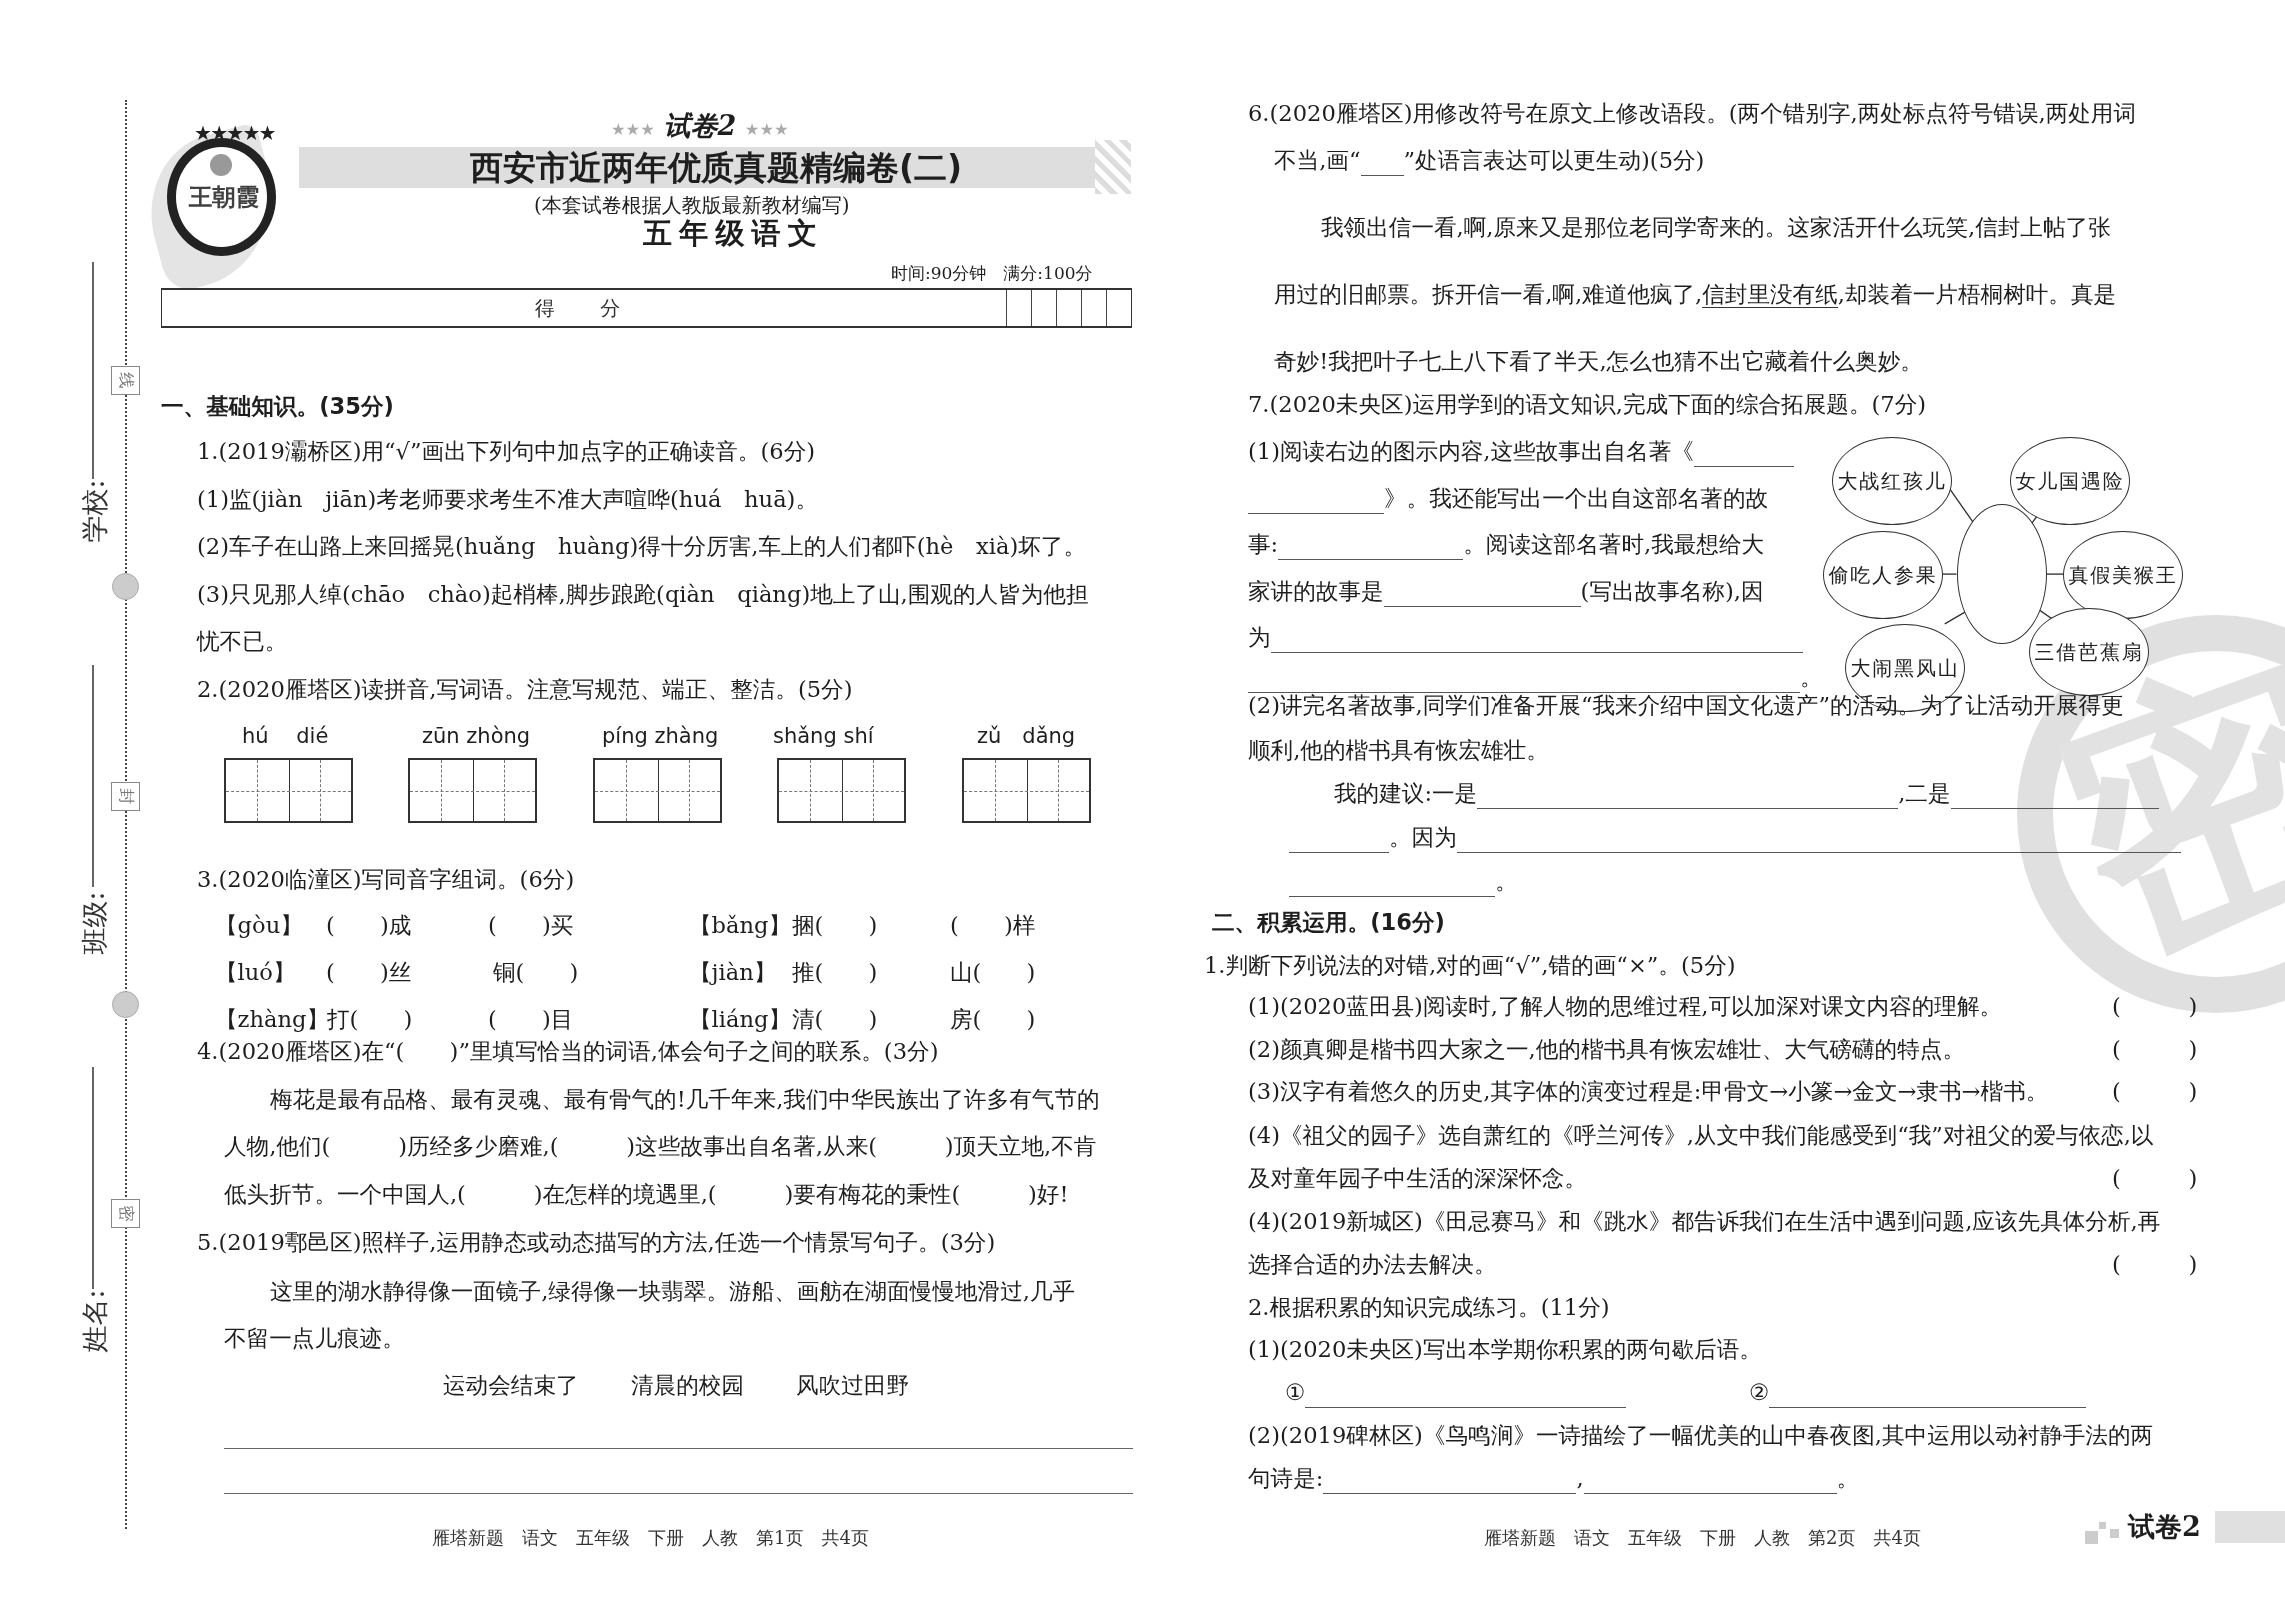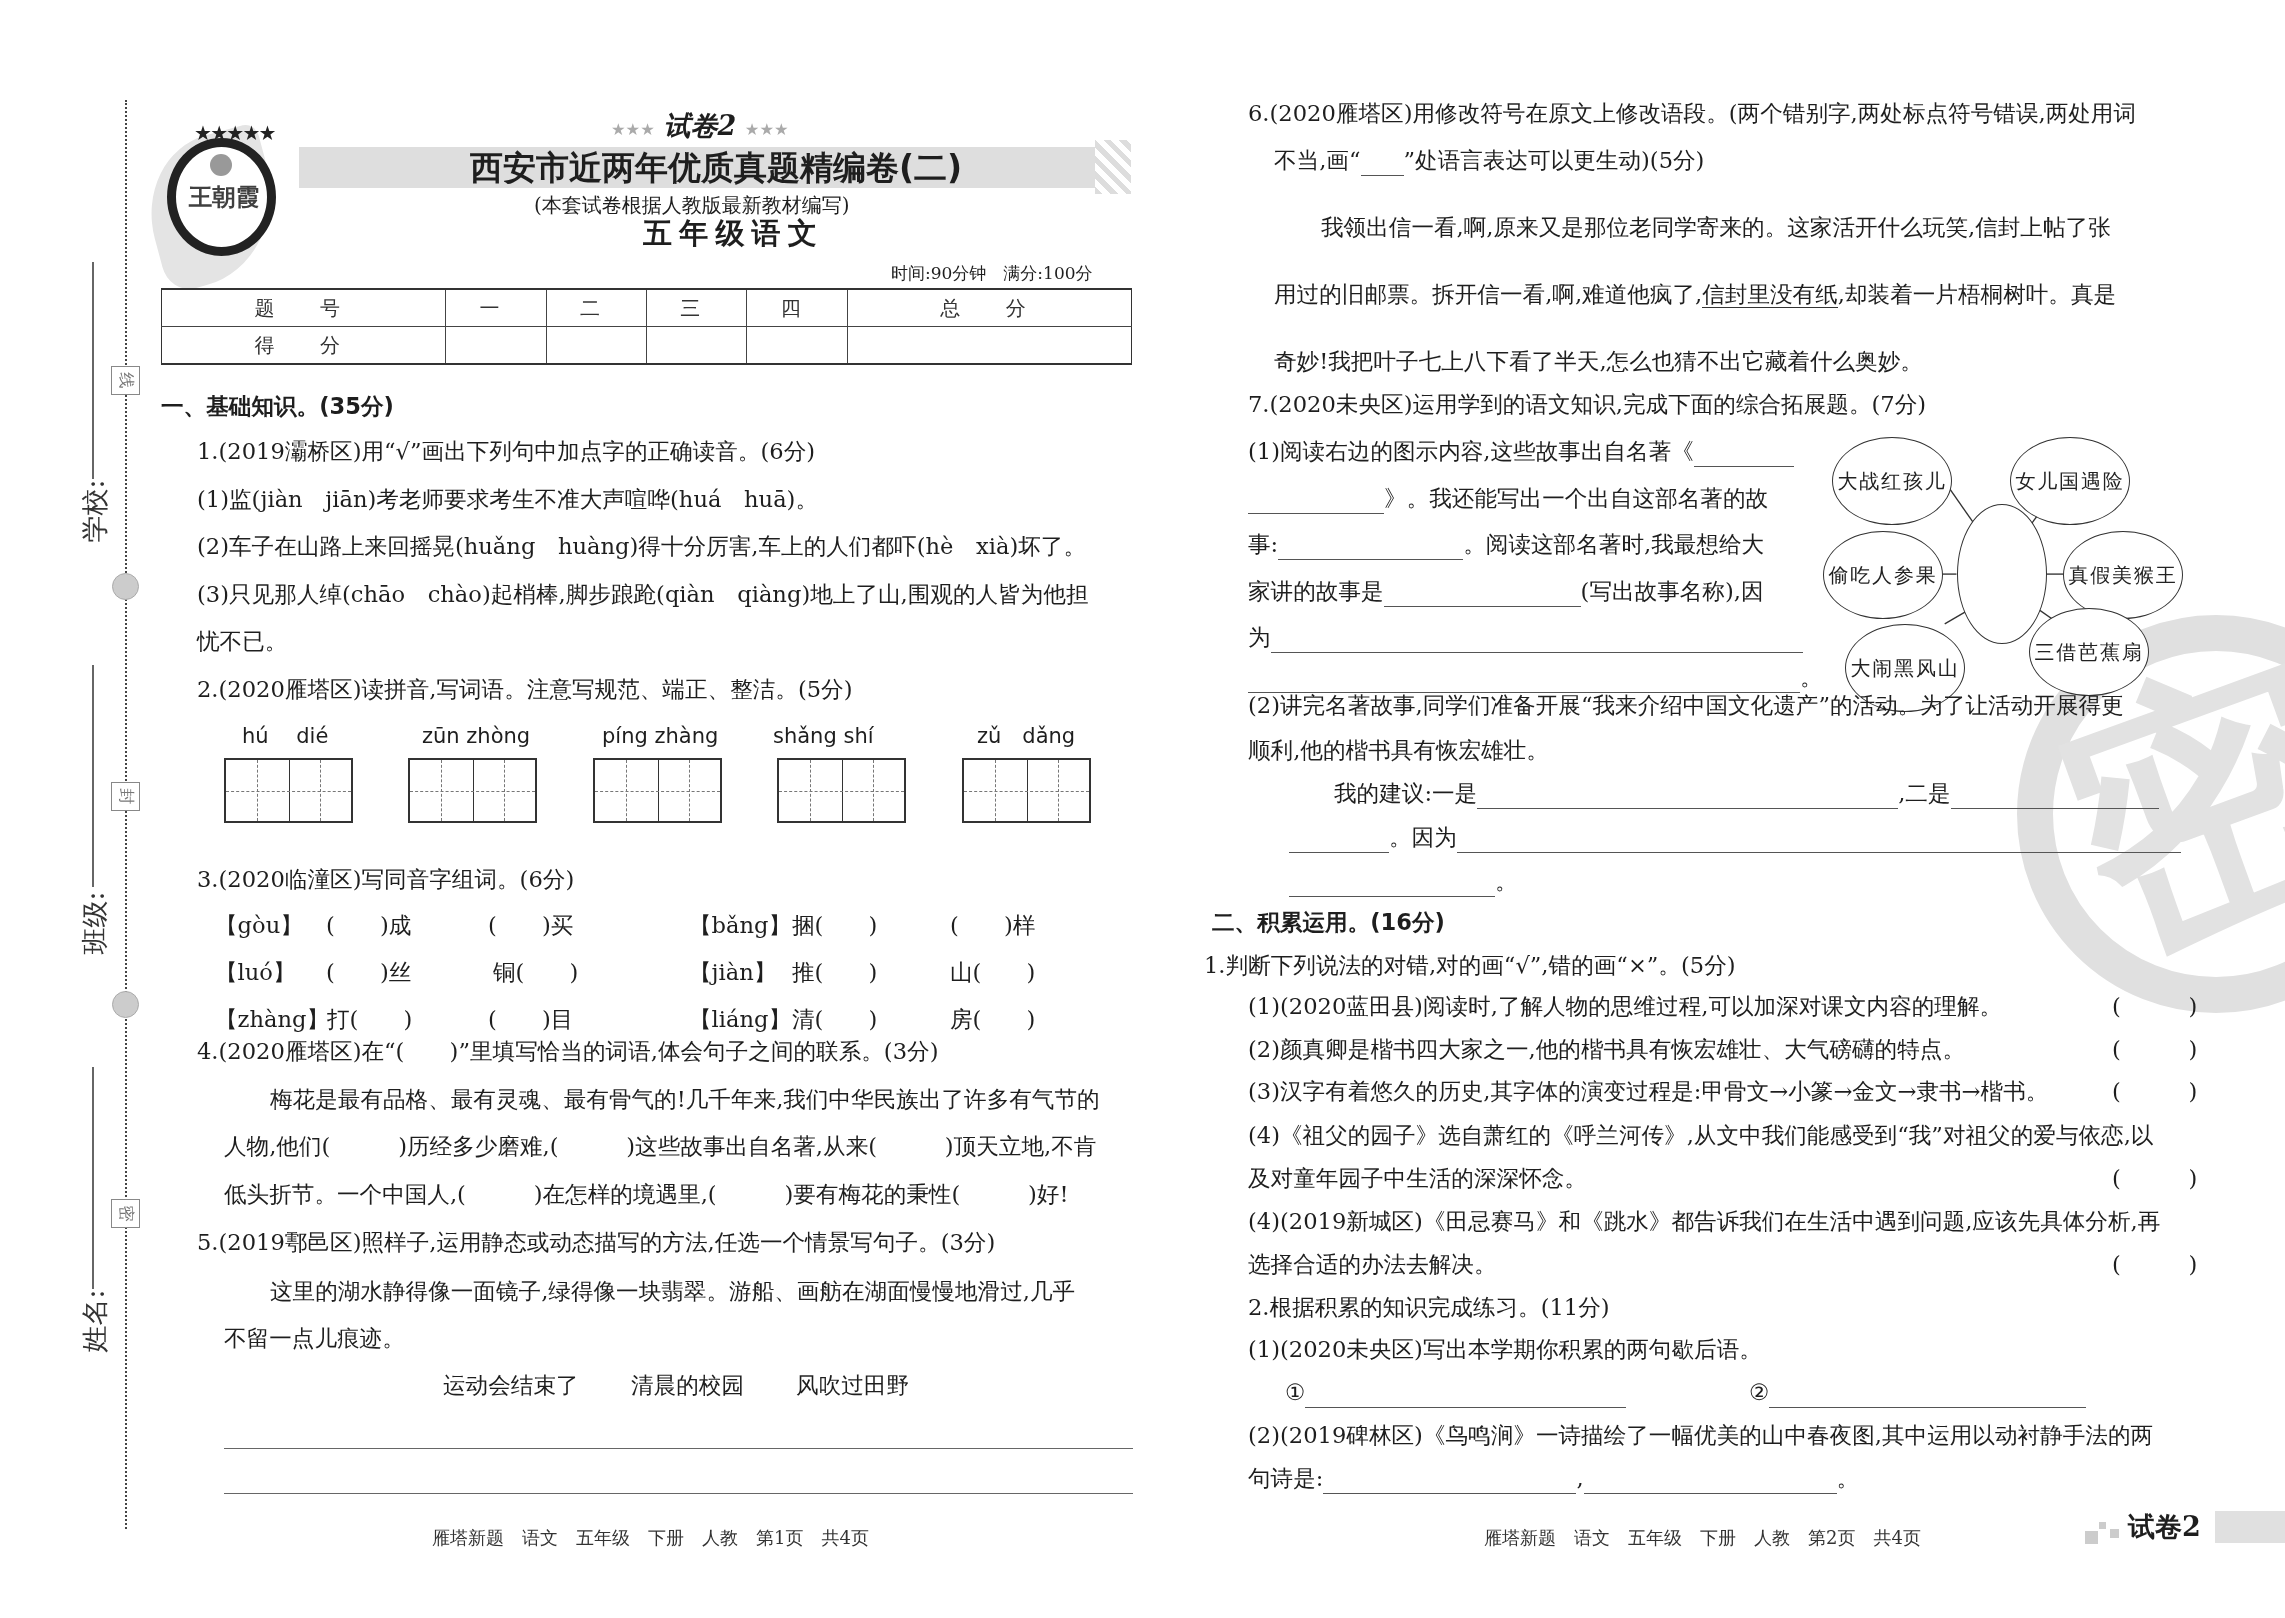--- a/index.html
+++ b/index.html
@@ -90,28 +90,20 @@
   <span class="bold" style="font-style:italic;">试卷2</span>
   <span style="color:#aaa;font-size:16.3px;">★★★</span>
 </div>
 <div class="abs t bold sans" style="left:470px;top:147px;font-size:33px;line-height:42px;">西安市近两年优质真题精编卷(二)</div>
 <div class="abs t" style="left:534px;top:190px;font-size:20px;">(本套试卷根据人教版最新教材编写)</div>
 <div class="abs t bold sans" style="left:611px;top:213px;font-size:29px;letter-spacing:7.2px;line-height:40px;margin-left:32px;">五年级语文</div>
 <div class="abs t" style="left:891px;top:258px;font-size:17px;">时间:90分钟　满分:100分</div>
 
 <table class="score">
   <tbody>
-      <tr>
-    <td>题　号</td>
-    <td>一</td>
-    <td>二</td>
-    <td>三</td>
-    <td>四</td>
-    <td>总　分</td>
-  </tr>
   <tr>
     <td>得　分</td>
     <td></td>
     <td></td>
     <td></td>
     <td></td>
     <td></td>
   </tr>
 </tbody>
   </table>

